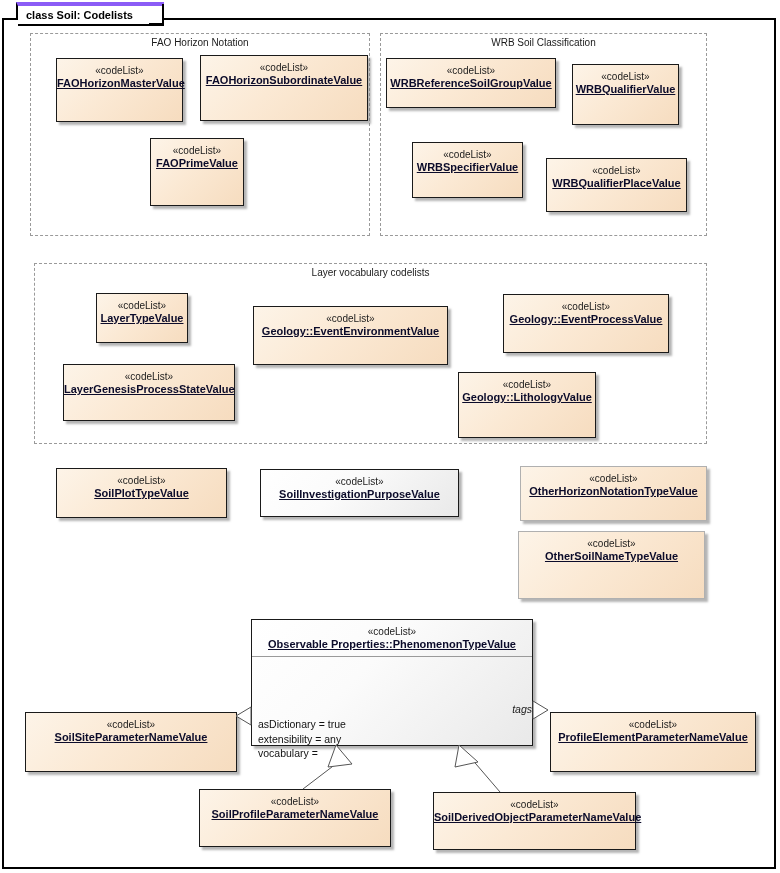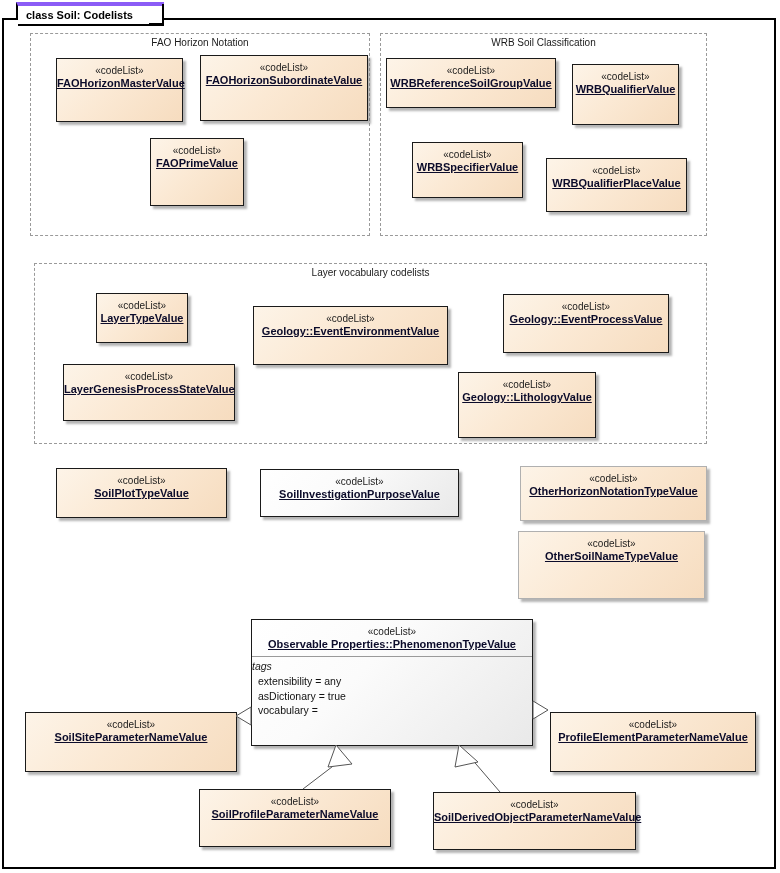--- a/index.html
+++ b/index.html
@@ -118,25 +118,26 @@
     text-decoration: underline;
   }
 
   
   .compartment-sep {
     height: 1px;
     background: #9a9a9a;
     margin-top: 5px;
   }
   .compartment-title {
-    text-align: left;
+    text-align: right;
     font-size: 10.5px;
     font-style: italic;
     color: #1a1a1a;
     padding: 3px 0 2px 0;
+    margin-top: 43px;
   }
   .tag-line {
     font-size: 10.5px;
     color: #111;
     padding-left: 6px;
     line-height: 14.5px;
     white-space: nowrap;
   }
 
   
@@ -301,22 +302,22 @@
           <span class="cname">SoilDerivedObjectParameterNameValue</span>
         </div>
       </div>
       <div class="uml-box plain" style="left: 251px; top: 619px; width: 282px; height: 127px;">
         <div class="uml-head">
           <span class="stereo">«codeList»</span>
           <span class="cname">Observable Properties::PhenomenonTypeValue</span>
         </div>
         <div class="compartment-sep"></div>
         <div class="compartment-title">tags</div>
+        <div class="tag-line">asDictionary = true</div>
         <div class="tag-line">extensibility = any</div>
-        <div class="tag-line">asDictionary = true</div>
         <div class="tag-line">vocabulary =</div>
       </div>
     </div>
 
   <svg id="connectors" xmlns="http://www.w3.org/2000/svg">
     <g stroke="#555" stroke-width="1" fill="none">
 
       <line x1="237" y1="718" x2="237" y2="718"></line>
       <line x1="236" y1="717" x2="236" y2="717"></line>
     </g>

